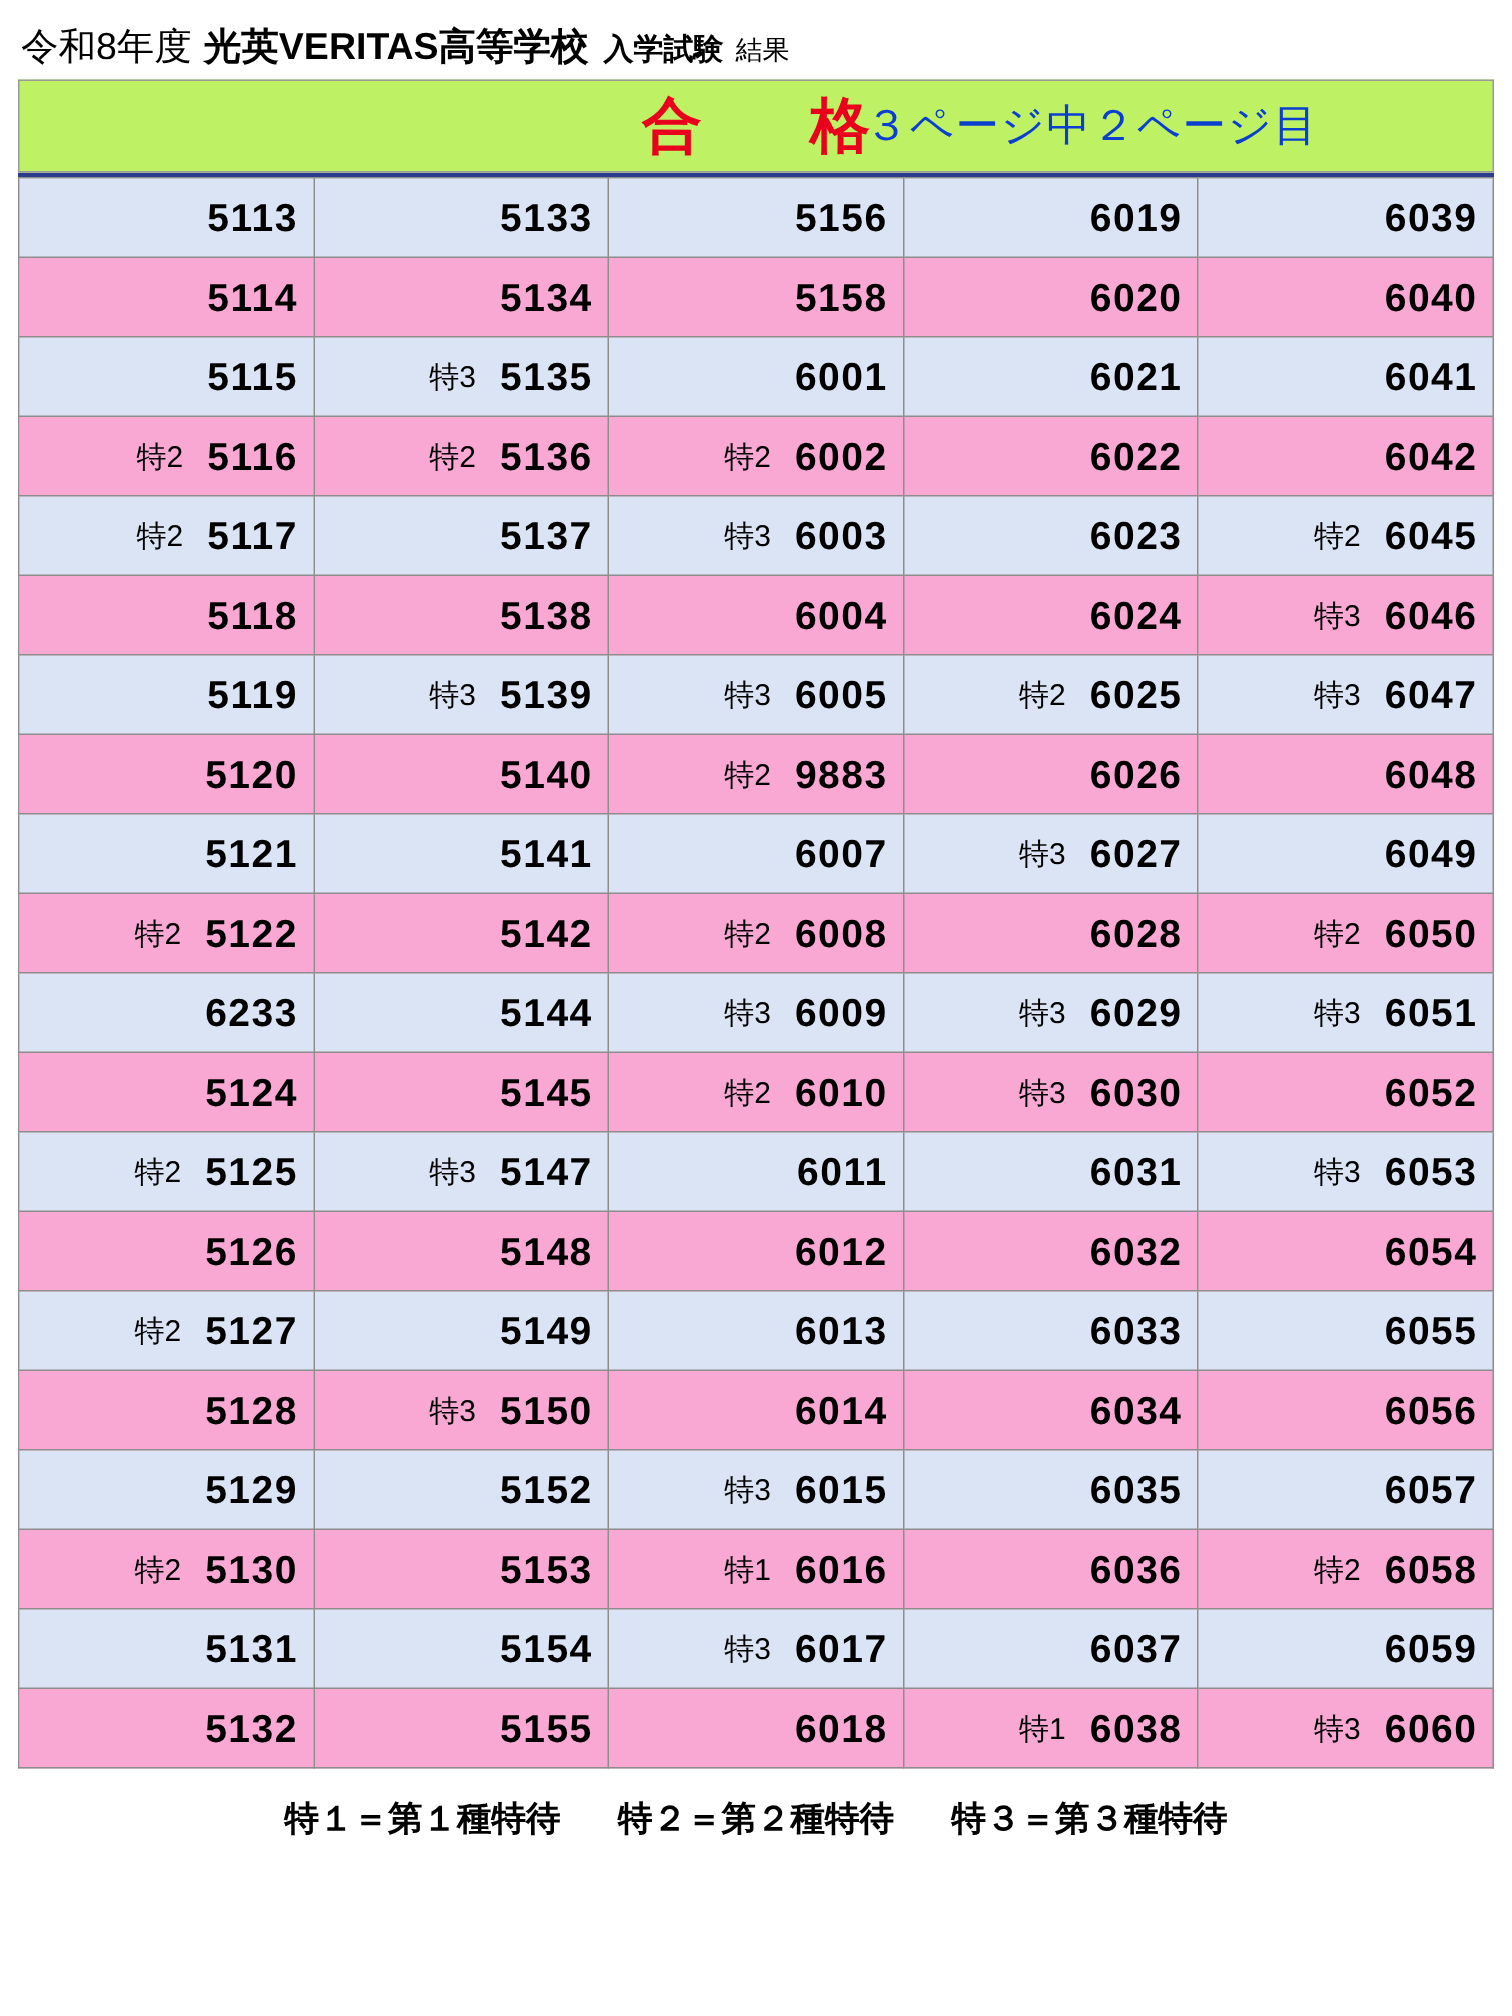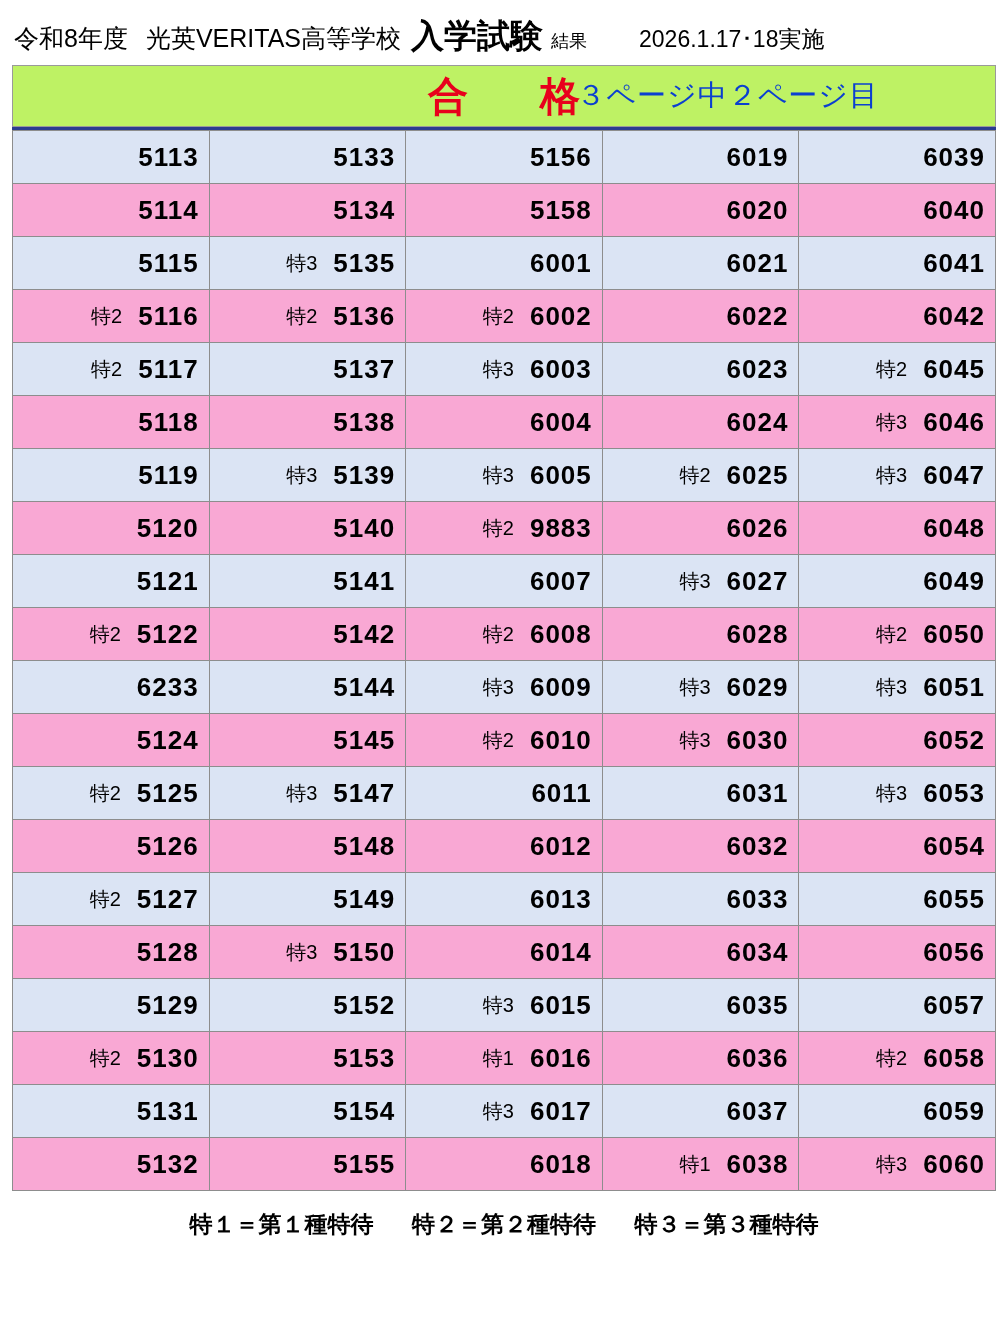--- a/index.html
+++ b/index.html
@@ -28,24 +28,25 @@
     align-items: baseline;
     padding: 14px 14px 6px 14px;
     white-space: nowrap;
   }
   .header .h-era {
     font-size: 25px;
     letter-spacing: 0px;
   }
   .header .h-school {
     font-size: 25px;
-    margin-left: 18px;
+    margin-left: 8px;
+    font-weight: bold;
   }
   .header .h-exam {
-    font-size: 33px;
+    font-size: 20px;
     font-weight: bold;
     margin-left: 10px;
   }
   .header .h-result {
     font-size: 18px;
     margin-left: 8px;
   }
   .header .h-date {
     font-size: 23px;
     margin-left: 52px;
@@ -145,21 +146,20 @@
 </head>
 <body>
 
 <div class="page">
 
   <div class="header">
     <span class="h-era">令和8年度</span>
     <span class="h-school">光英VERITAS高等学校</span>
     <span class="h-exam">入学試験</span>
     <span class="h-result">結果</span>
-    <span class="h-date">2026.1.17･18実施</span>
   </div>
 
   <div class="title-band">
     <div class="pass">合　格</div>
     <div class="page-of">３ページ中２ページ目</div>
   </div>
 
   <div class="tbl-wrap">
     <table class="grid">
       <tbody id="grid-body">

